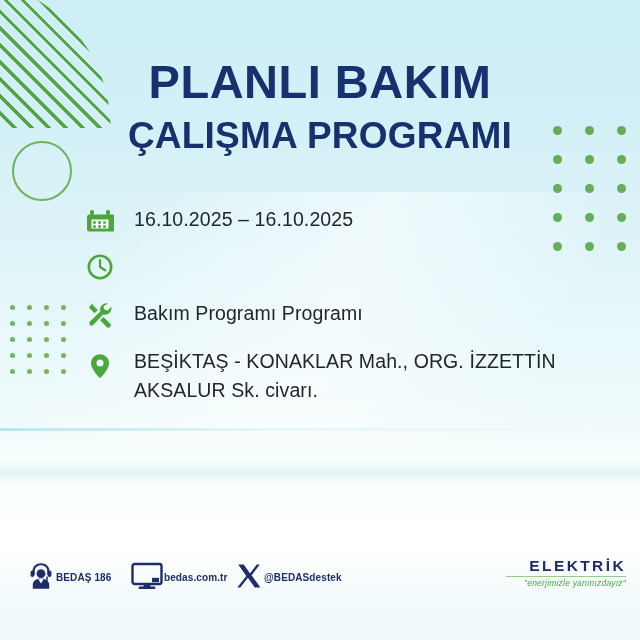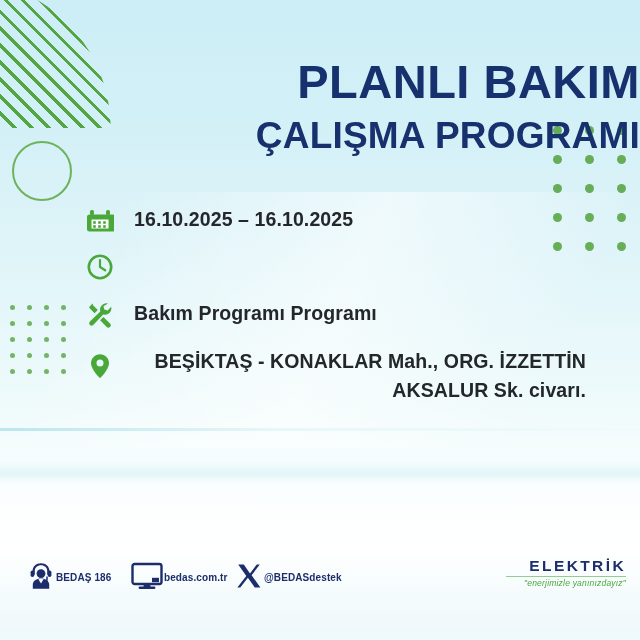--- a/index.html
+++ b/index.html
@@ -114,21 +114,21 @@
     opacity: 0.85;
   }
   #dots-right span { width: 9px; height: 9px; }
 
   
   .header {
     position: absolute;
     left: 0;
     top: 58px;
     width: 640px;
-    text-align: right;
+    text-align: center;
   }
   .title-main {
     font-size: 47px;
     font-weight: bold;
     letter-spacing: 0.5px;
     color: #17306e;
     line-height: 1.0;
     margin: 0;
   }
   .title-sub {
@@ -159,26 +159,25 @@
     display: flex;
     align-items: center;
     justify-content: flex-start;
   }
   .info-text {
     font-size: 19.5px;
     color: #23262b;
     line-height: 29px;
     padding-left: 16px;
     letter-spacing: 0.1px;
-    font-weight: bold;
   }
   .row-date .info-text { padding-top: 2px; }
   .row-time .info-text { padding-top: 2px; }
   .row-type .info-text { padding-top: 2px; }
-  .row-loc  { margin-top: 16px; text-align: right; }
+  .row-loc  { margin-top: 16px; }
   .row-loc .info-text { padding-top: 0px; }
   .row-loc .info-icon { padding-top: 2px; }
 
   
   .footer {
     position: absolute;
     left: 0;
     bottom: 0;
     width: 640px;
     height: 92px;

